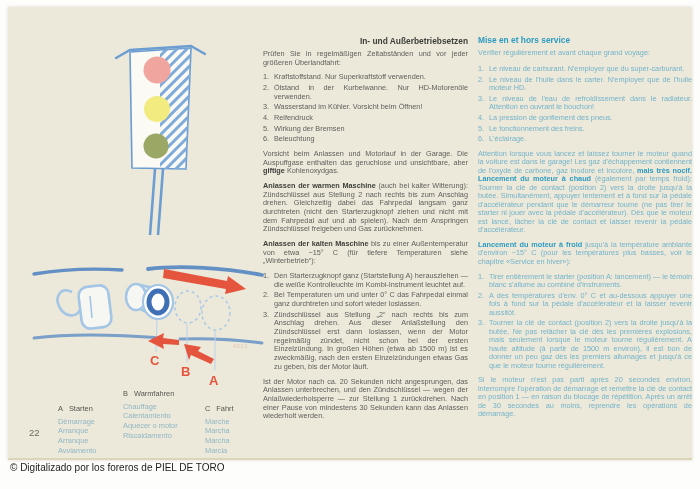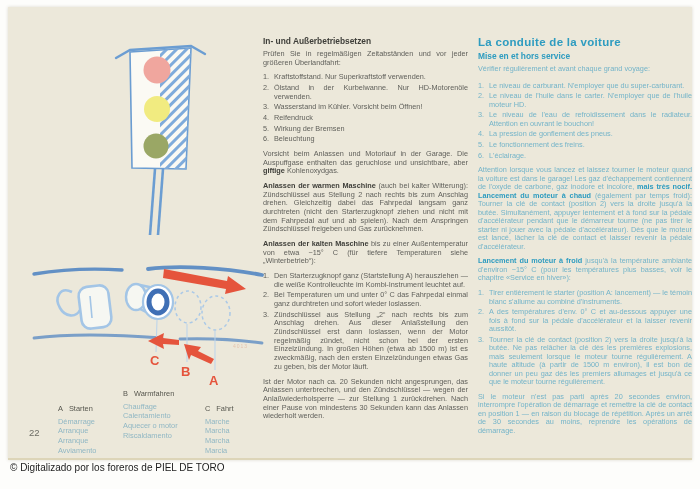--- a/index.html
+++ b/index.html
@@ -8,21 +8,21 @@
   .page{position:absolute;left:8px;top:7px;width:684px;height:451px;background:#ece8da;
         box-shadow:0 0 3px rgba(120,110,80,.25);border-bottom:2px solid #ddd5b8;overflow:hidden;}
   
   .fig-light{position:absolute;left:78px;top:12px;width:160px;height:220px;}
   .fig-knob{position:absolute;left:22px;top:245px;width:236px;height:140px;}
   
   .col-de{position:absolute;left:255px;top:29px;width:205px;font-size:7.3px;line-height:1.19;
           color:#5f5f5a;text-align:justify;}
   .col-de .title{font-size:11.5px;font-weight:bold;letter-spacing:.5px;color:#3e3e39;
           margin-bottom:6px;text-align:left;}
-  .col-de .sub{font-size:8.4px;font-weight:bold;color:#3e3e39;margin-bottom:4px;text-align:left;}
+  .col-de .sub{font-size:8.4px;font-weight:bold;color:#3e3e39;margin-bottom:4px;text-align:right;}
   .col-de b{color:#3e3e39;}
   
   .col-fr{position:absolute;left:470px;top:29px;width:214px;font-size:7.3px;line-height:1.17;
           color:#74b4c9;text-align:justify;}
   .col-fr .title{font-size:11.5px;font-weight:bold;letter-spacing:.3px;color:#2e9cc0;
           margin-bottom:3px;text-align:left;}
   .col-fr .sub{font-size:8.4px;font-weight:bold;color:#2e9cc0;margin-bottom:3px;text-align:left;}
   .col-fr b{color:#2e9cc0;}
   p.par{margin:0 0 6px 0;}
   .row{display:flex;margin:0 0 2px 0;}
@@ -156,21 +156,20 @@
     <div class="row">
       <span class="n">3.</span>
       <span class="t">Zündschlüssel aus Stellung „2“ nach rechts bis zum Anschlag drehen. Aus dieser Anlaßstellung den Zündschlüssel erst dann loslassen, wenn der Motor regelmäßig zündet, nicht schon bei der ersten Einzelzündung. In großen Höhen (etwa ab 1500 m) ist es zweckmäßig, nach den ersten Einzelzündungen etwas Gas zu geben, bis der Motor läuft.</span>
       </div>
     <div class="gap"></div>
 
     <p class="par">Ist der Motor nach ca. 20 Sekunden nicht angesprungen, das Anlassen unterbrechen, und den Zündschlüssel — wegen der Anlaßwiederholsperre — zur Stellung 1 zurückdrehen. Nach einer Pause von mindestens 30 Sekunden kann das Anlassen wiederholt werden.</p>
   </div>
 
   <div class="col-fr">
-    <div class="title">La conduite de la voiture</div>
     <div class="sub">Mise en et hors service</div>
     <p class="par" style="margin-bottom:8px;">Vérifier régulièrement et avant chaque grand voyage:</p>
 
     <div class="row">
       <span class="n">1.</span>
       <span class="t">Le niveau de carburant. N'employer que du super-carburant.</span>
       </div>
     <div class="row">
       <span class="n">2.</span>
       <span class="t">Le niveau de l'huile dans le carter. N'employer que de l'huile moteur HD.</span>

